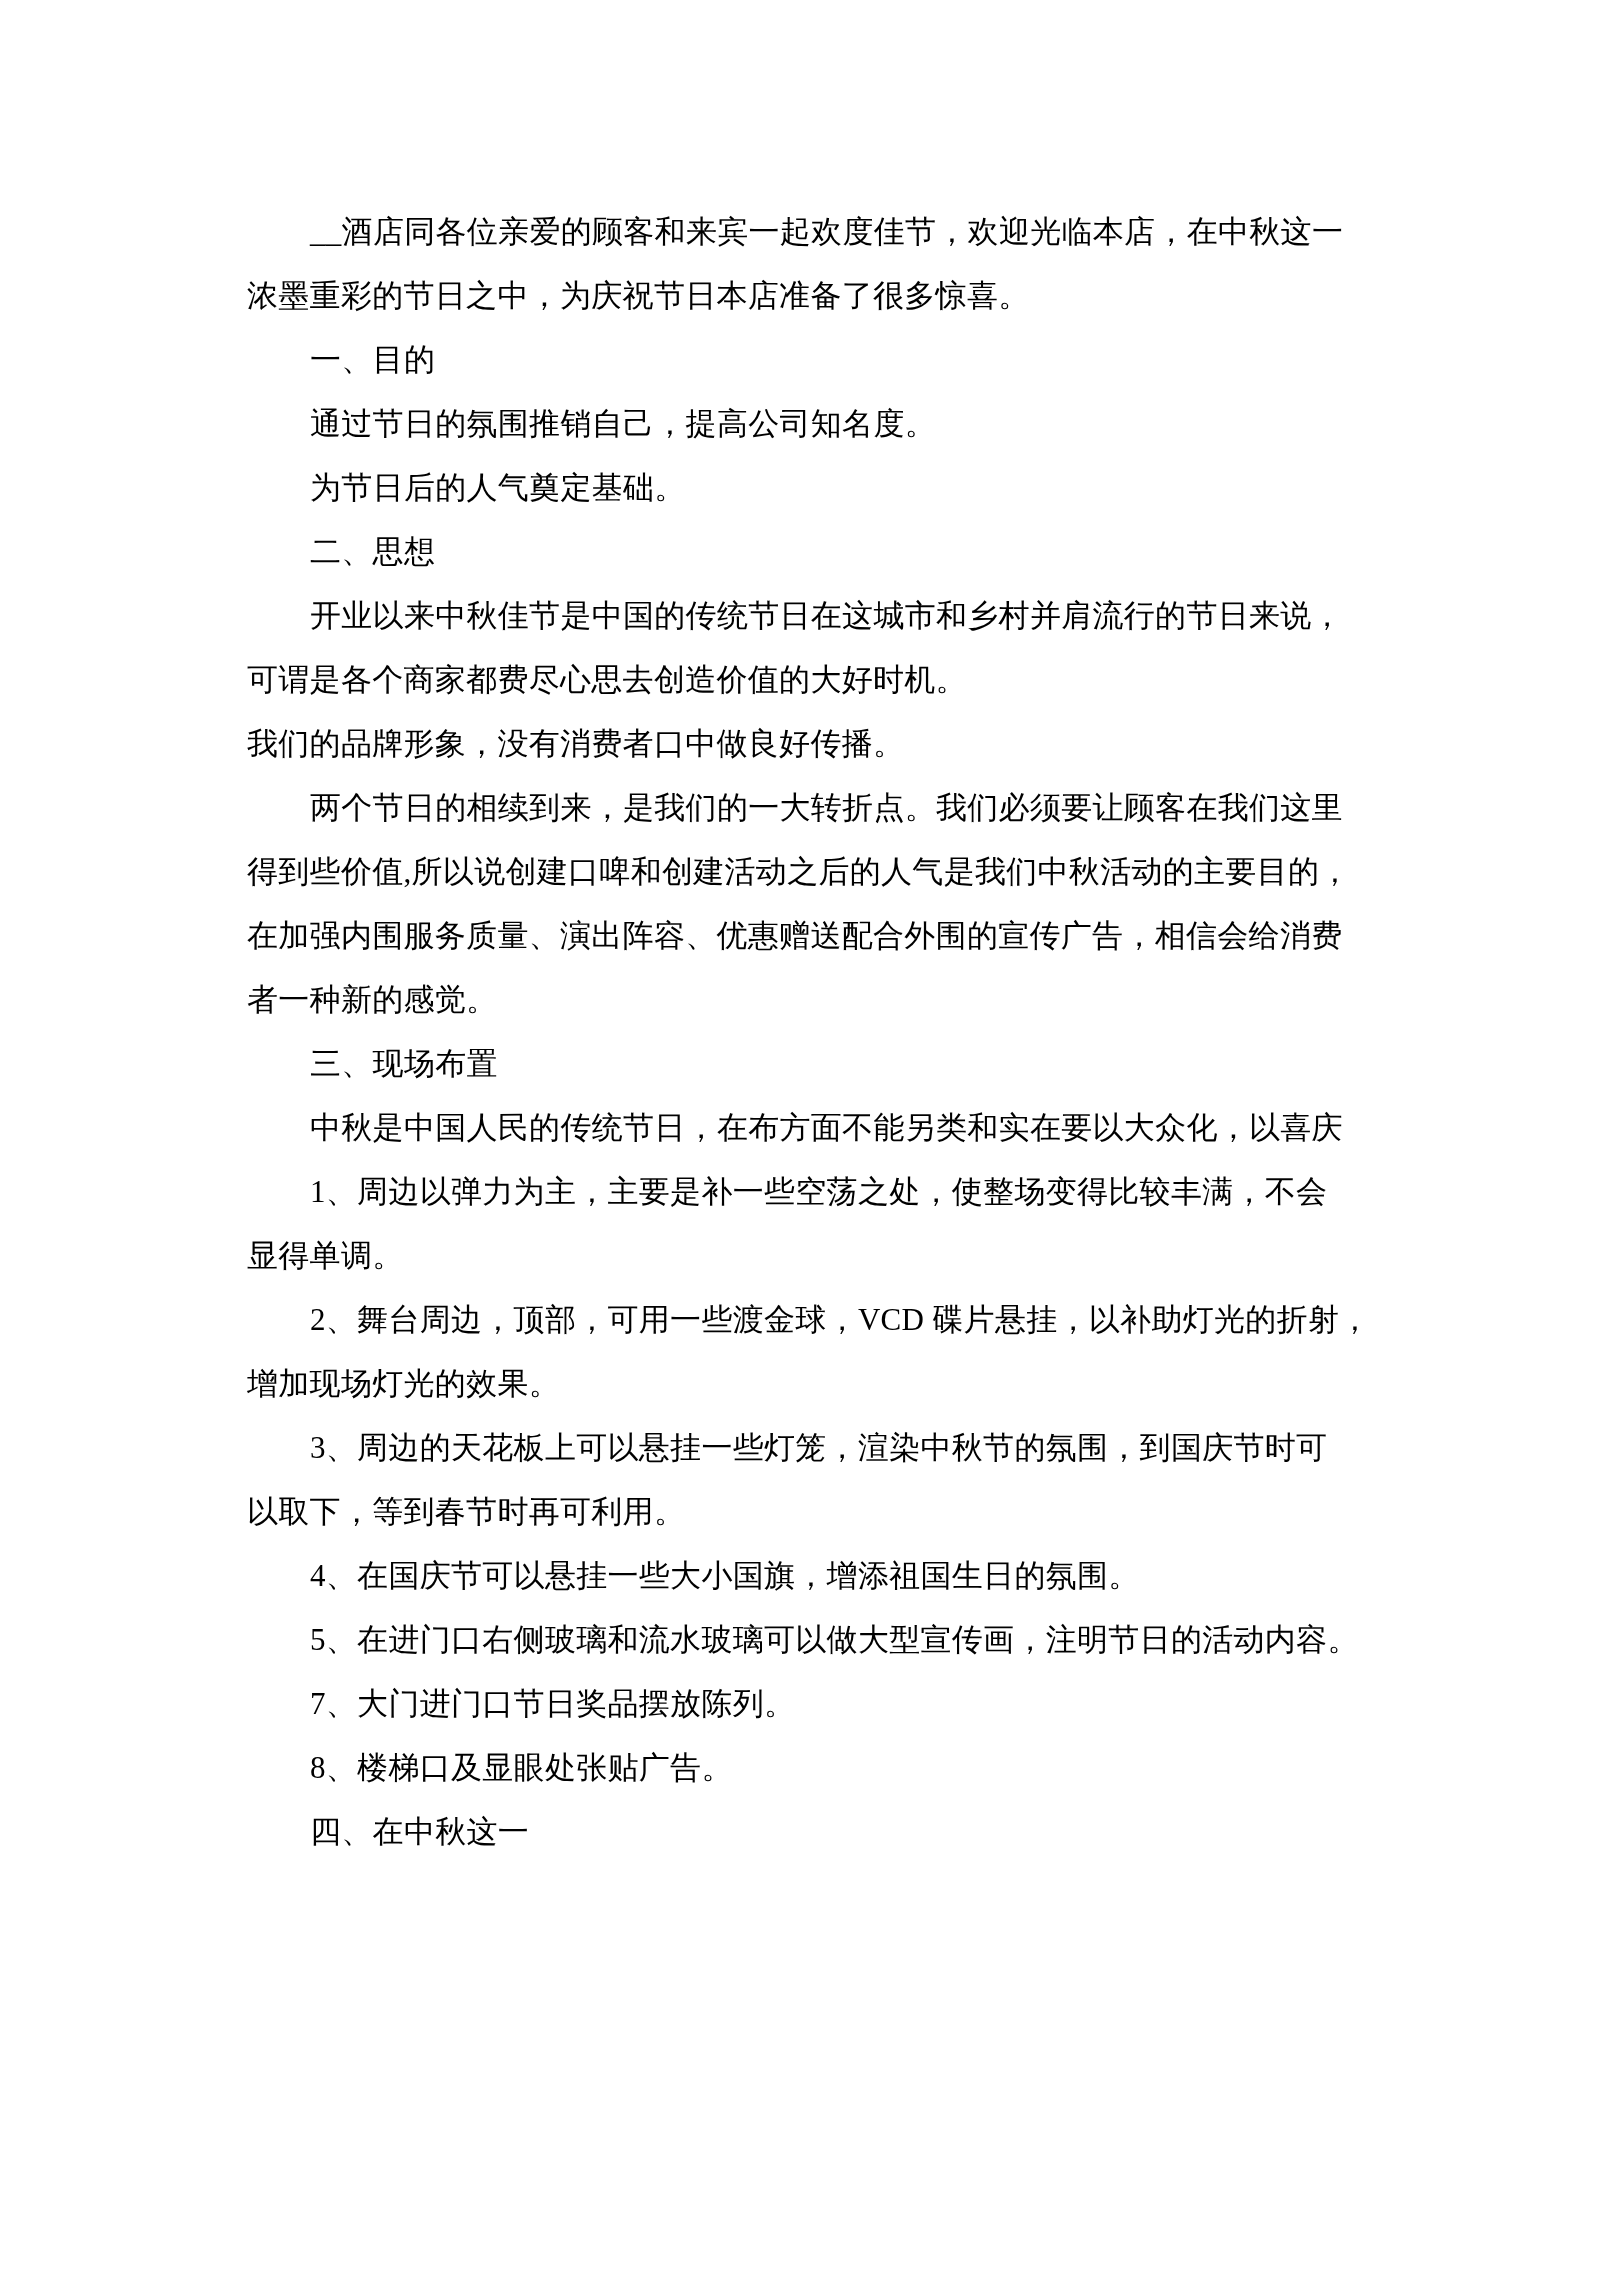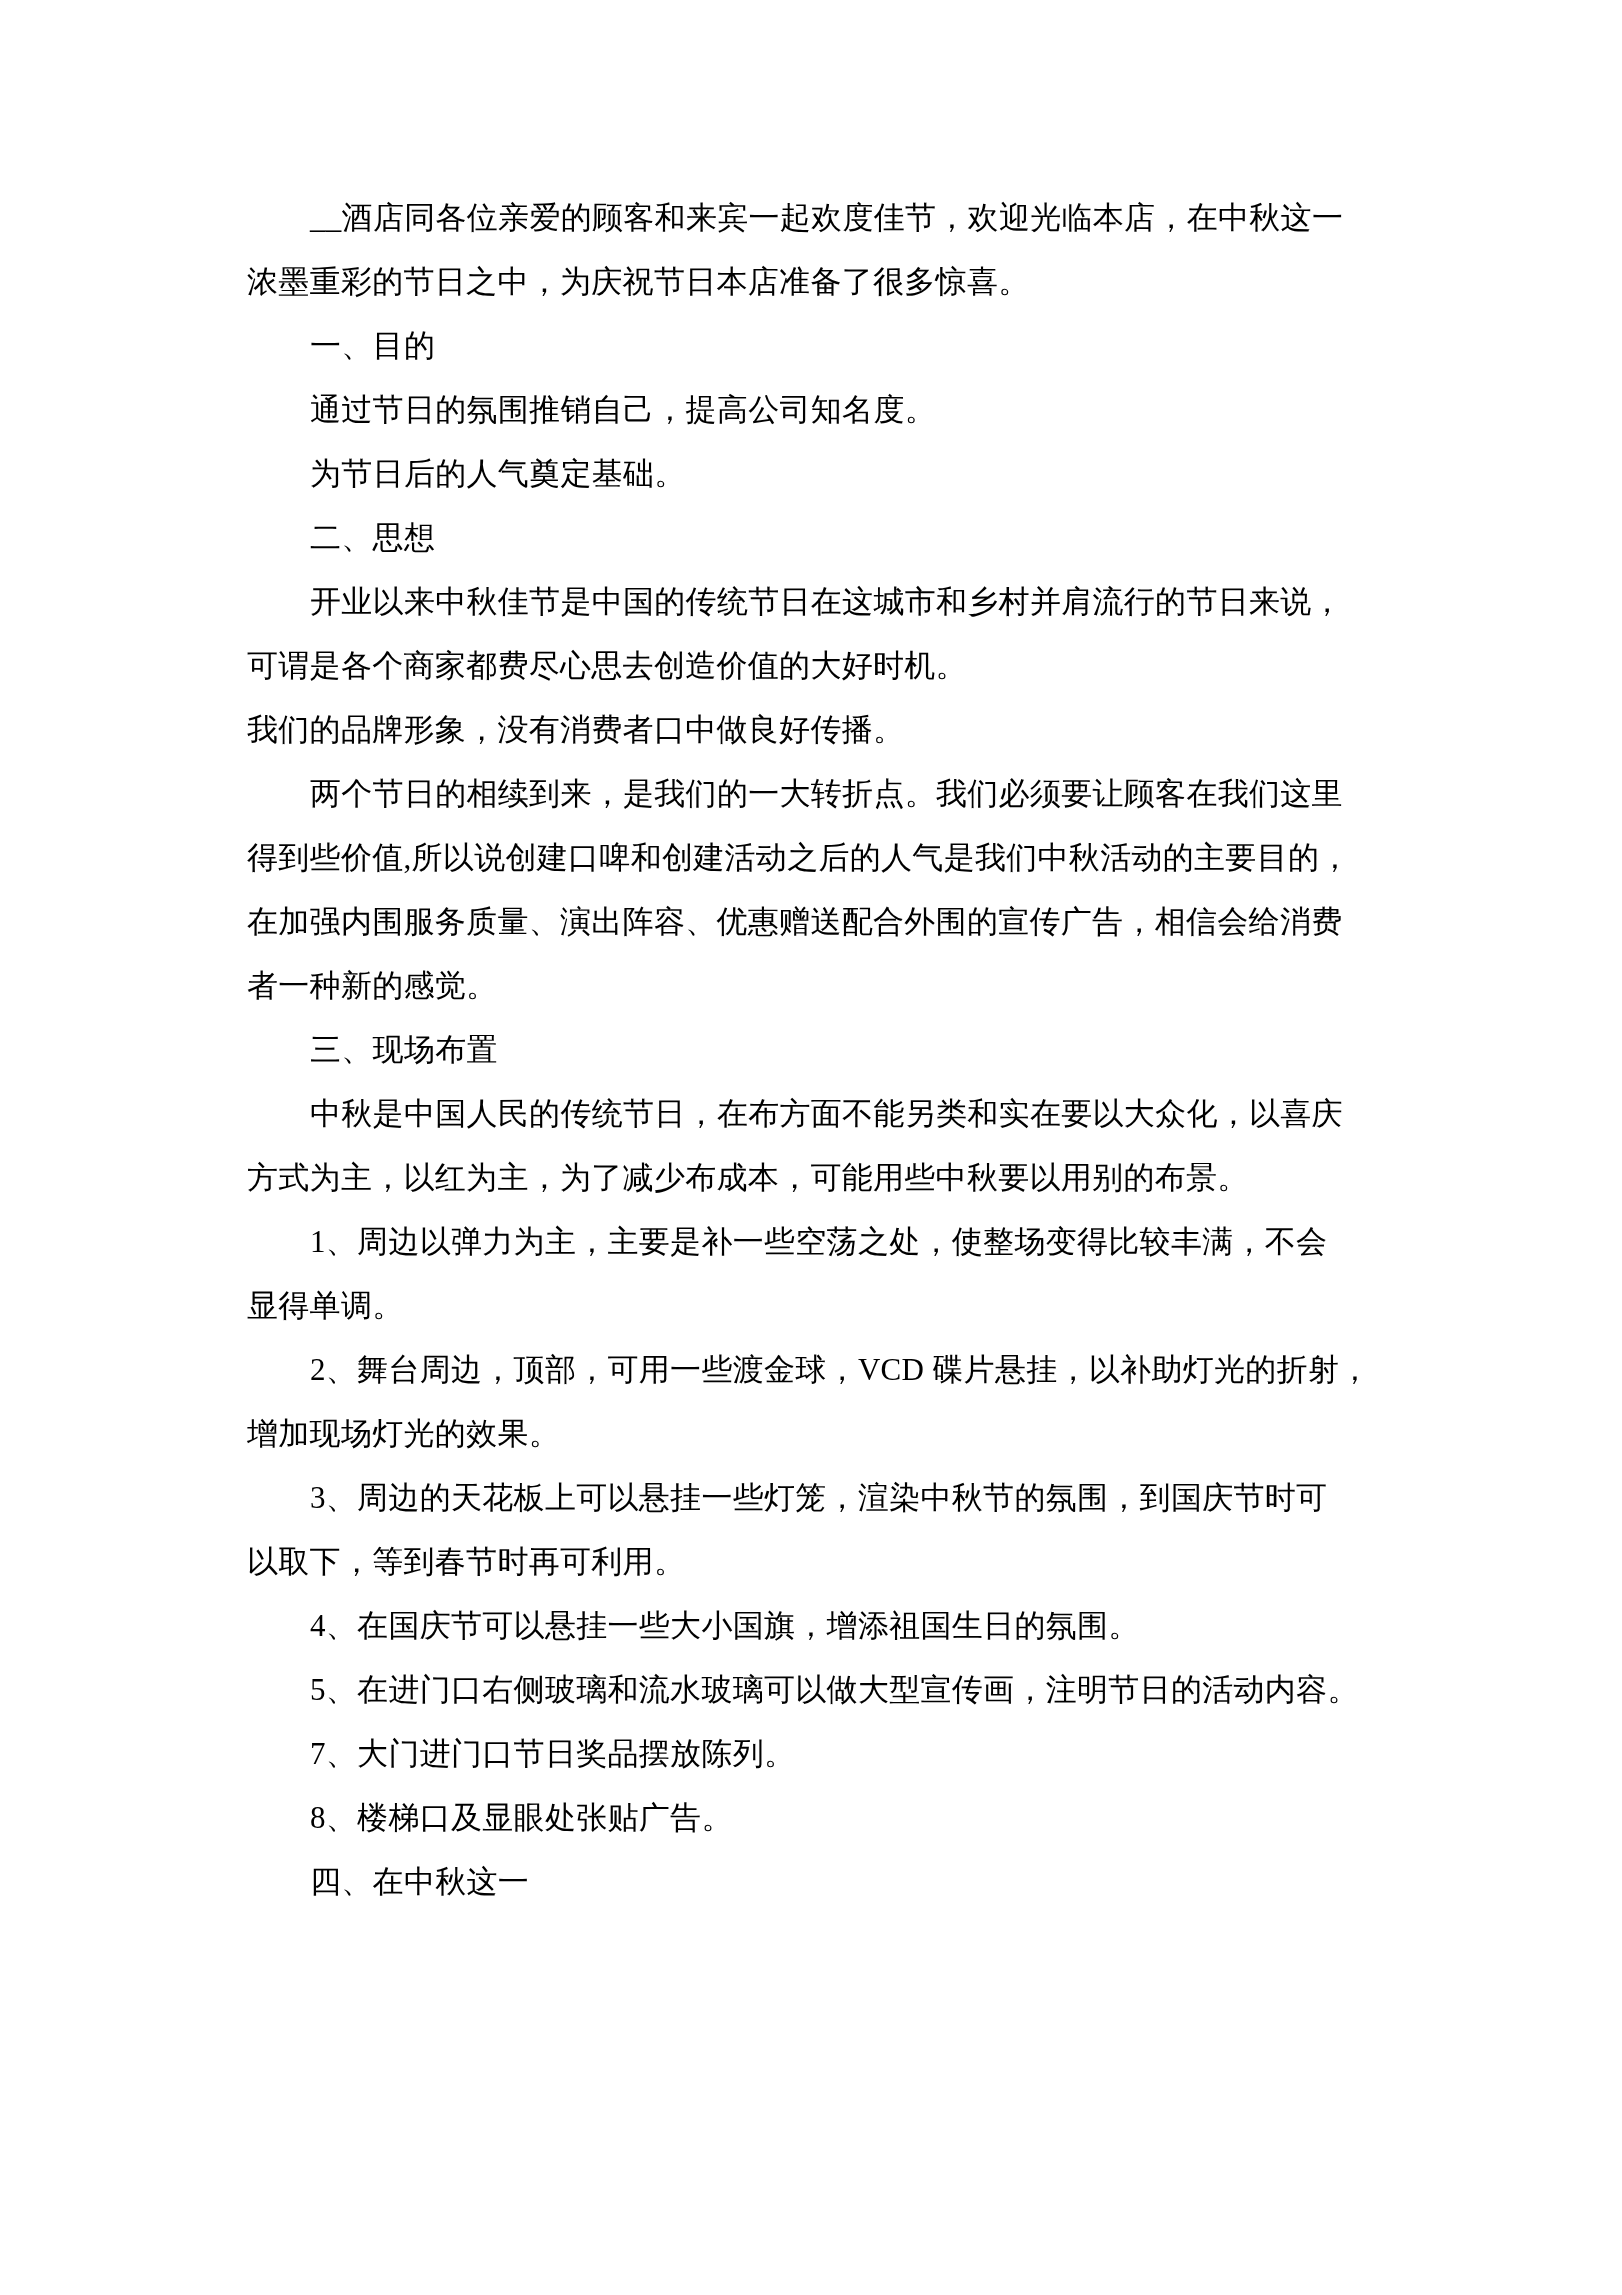--- a/index.html
+++ b/index.html
@@ -15,21 +15,21 @@
     position: relative;
     width: 1623px;
     height: 2295px;
     background: #ffffff;
     color: #000000;
     font-family: "Liberation Serif", "DejaVu Serif", serif;
     overflow: hidden;
   }
   .doc {
     position: absolute;
-    top: 186px;
+    top: 200px;
     left: 0;
     width: 1623px;
   }
   .doc-line {
     height: 64px;
     line-height: 64px;
     font-size: 31px;
     padding-left: 247px;
     white-space: pre;
     letter-spacing: 0.3px;
@@ -51,21 +51,20 @@
       <div class="doc-line indent">二、思想</div>
       <div class="doc-line indent">开业以来中秋佳节是中国的传统节日在这城市和乡村并肩流行的节日来说，</div>
       <div class="doc-line">可谓是各个商家都费尽心思去创造价值的大好时机。</div>
       <div class="doc-line">我们的品牌形象，没有消费者口中做良好传播。</div>
       <div class="doc-line indent">两个节日的相续到来，是我们的一大转折点。我们必须要让顾客在我们这里</div>
       <div class="doc-line">得到些价值,所以说创建口啤和创建活动之后的人气是我们中秋活动的主要目的，</div>
       <div class="doc-line">在加强内围服务质量、演出阵容、优惠赠送配合外围的宣传广告，相信会给消费</div>
       <div class="doc-line">者一种新的感觉。</div>
       <div class="doc-line indent">三、现场布置</div>
       <div class="doc-line indent">中秋是中国人民的传统节日，在布方面不能另类和实在要以大众化，以喜庆</div>
-      <div class="doc-line">方式为主，以红为主，为了减少布成本，可能用些中秋要以用别的布景。</div>
       <div class="doc-line indent">1、周边以弹力为主，主要是补一些空荡之处，使整场变得比较丰满，不会</div>
       <div class="doc-line">显得单调。</div>
       <div class="doc-line indent">2、舞台周边，顶部，可用一些渡金球，VCD 碟片悬挂，以补助灯光的折射，</div>
       <div class="doc-line">增加现场灯光的效果。</div>
       <div class="doc-line indent">3、周边的天花板上可以悬挂一些灯笼，渲染中秋节的氛围，到国庆节时可</div>
       <div class="doc-line">以取下，等到春节时再可利用。</div>
       <div class="doc-line indent">4、在国庆节可以悬挂一些大小国旗，增添祖国生日的氛围。</div>
       <div class="doc-line indent">5、在进门口右侧玻璃和流水玻璃可以做大型宣传画，注明节日的活动内容。</div>
       <div class="doc-line indent">7、大门进门口节日奖品摆放陈列。</div>
       <div class="doc-line indent">8、楼梯口及显眼处张贴广告。</div>

